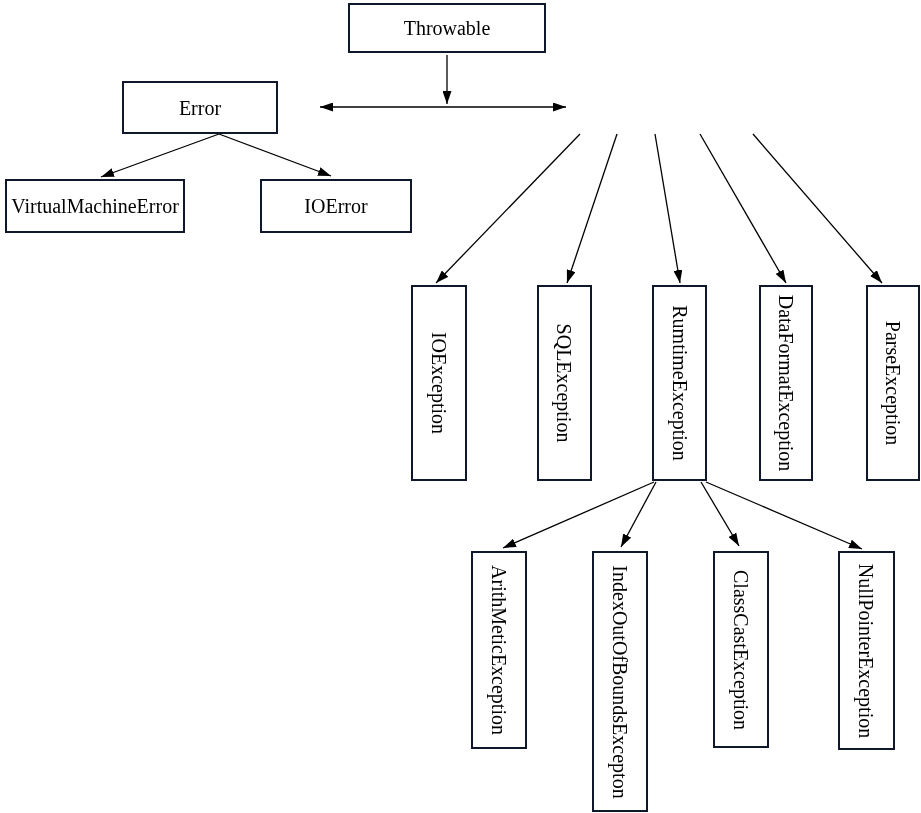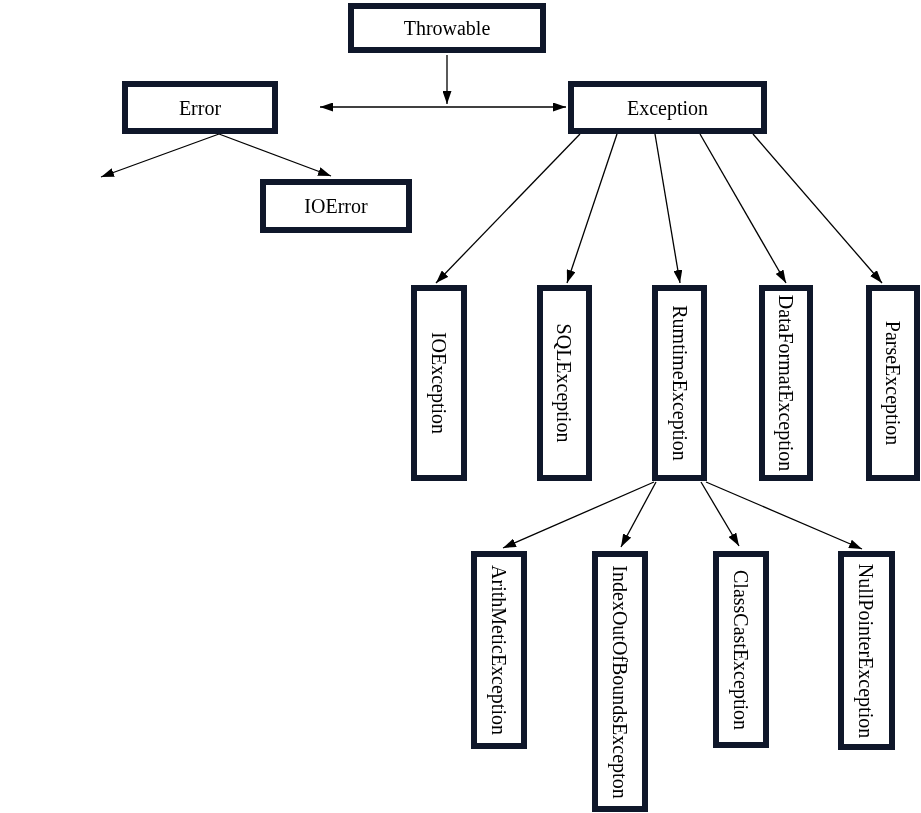--- a/index.html
+++ b/index.html
@@ -8,21 +8,21 @@
     width:921px;height:813px;
     background:#ffffff;
     font-family:"Liberation Serif", serif;
     color:#000;
     overflow:hidden;
   }
   #edges{position:absolute;left:0;top:0;pointer-events:none;}
   .node{
     position:absolute;
     box-sizing:border-box;
-    border:6px solid #0f172a;
+    border:2px solid #0f172a;
     background:#fff;
     display:flex;
     align-items:center;
     justify-content:center;
     font-size:20px;
     line-height:1;
   }
   .node .lbl{white-space:nowrap;}
   .node.v .lbl{transform:rotate(90deg);}
 </style>
@@ -55,24 +55,24 @@
   </svg>
 
   <div class="node" style="left:348px;top:3px;width:198px;height:50px">
     <span class="lbl">Throwable</span>
   </div>
 
   <div class="node" style="left:122px;top:81px;width:156px;height:53px">
     <span class="lbl">Error</span>
   </div>
 
-  <div class="node" style="left:568px;top:81px;width:199px;height:53px">
-    <span class="lbl">Exception</span>
+
+  <div class="node" style="left:5px;top:179px;width:180px;height:54px">
+    <span class="lbl">VirtualMachineError</span>
   </div>
-
 
   <div class="node" style="left:260px;top:179px;width:152px;height:54px">
     <span class="lbl">IOError</span>
   </div>
 
   <div class="node v" style="left:411px;top:285px;width:56px;height:196px">
     <span class="lbl">IOException</span>
   </div>
 
   <div class="node v" style="left:537px;top:285px;width:55px;height:196px">

